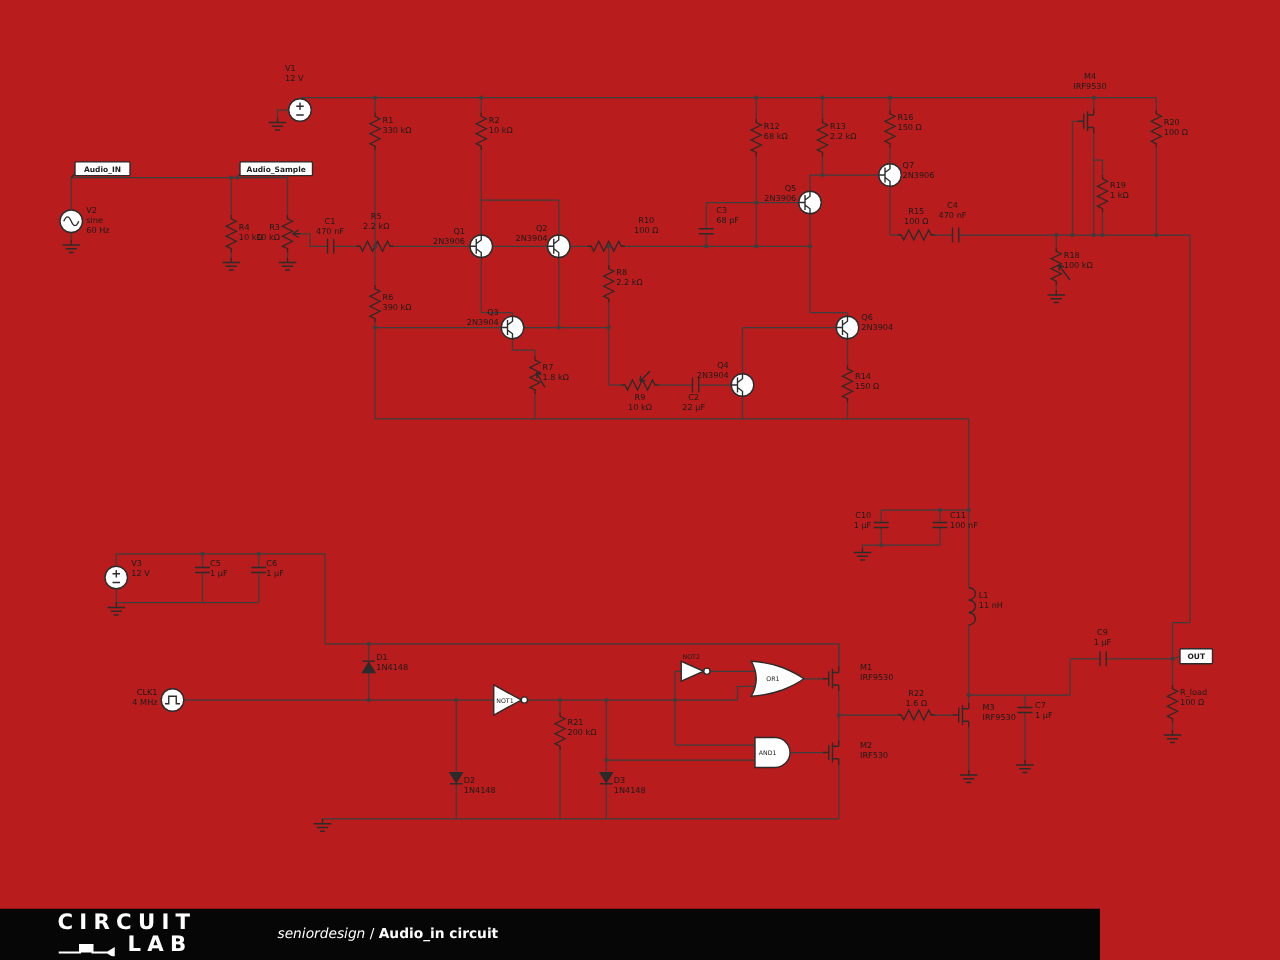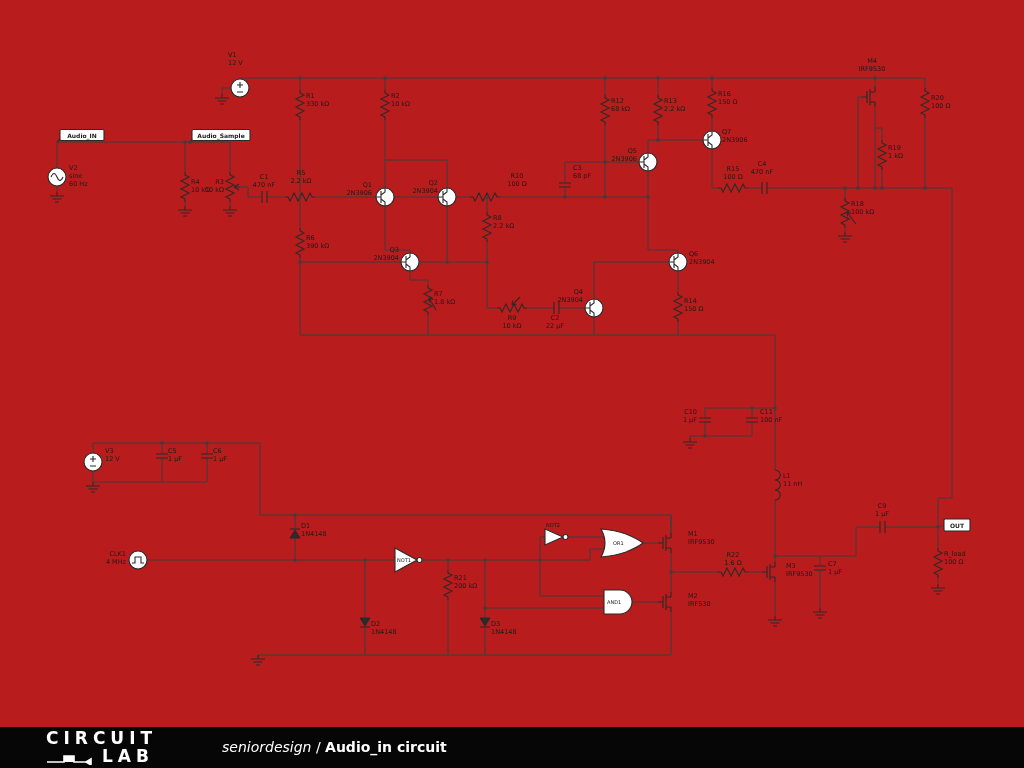--- a/index.html
+++ b/index.html
@@ -7,26 +7,26 @@
         font-family:"DejaVu Sans",sans-serif;}
   svg{display:block;}
   .wire{stroke:#3d3d3d;stroke-width:1;fill:none;}
   .sym{stroke:#2b2b2b;stroke-width:1.1;fill:none;}
   .symf{stroke:#2b2b2b;stroke-width:1.1;fill:#ffffff;}
   .dio{stroke:#2b2b2b;stroke-width:1;fill:#2b2b2b;}
   .dot{fill:#3d3d3d;stroke:none;}
   .lbl{font-size:6.5px;fill:#1c1c1c;font-family:"DejaVu Sans",sans-serif;}
   .glbl{font-size:5px;fill:#1c1c1c;font-family:"DejaVu Sans",sans-serif;}
   .flbl{font-size:6px;font-weight:bold;fill:#1c1c1c;font-family:"DejaVu Sans",sans-serif;}
-  .footer{position:absolute;left:0;bottom:0;width:1024px;height:41px;background:#060606;
+  .footer{position:absolute;left:0;bottom:0;width:880px;height:41px;background:#060606;
           display:flex;align-items:center;color:#fff;}
   .logo{margin-left:46px;width:152px;line-height:1.05;}
   .logo .l1{font-size:17px;font-weight:bold;letter-spacing:5px;}
   .logo .l2{display:flex;align-items:flex-end;gap:4px;font-size:17px;font-weight:bold;letter-spacing:5px;}
-  .meta{margin-left:24px;font-size:14px;line-height:1.5;}
+  .meta{margin-left:24px;font-size:11px;line-height:1.5;}
   .meta .author{font-style:italic;}
   .meta .title{font-weight:bold;}
   .meta .url{font-weight:normal;}
 </style>
 </head>
 <body>
 
 <div class="page">
 
 <svg id="schem" width="1024" height="727" viewBox="0 0 1024 727">

